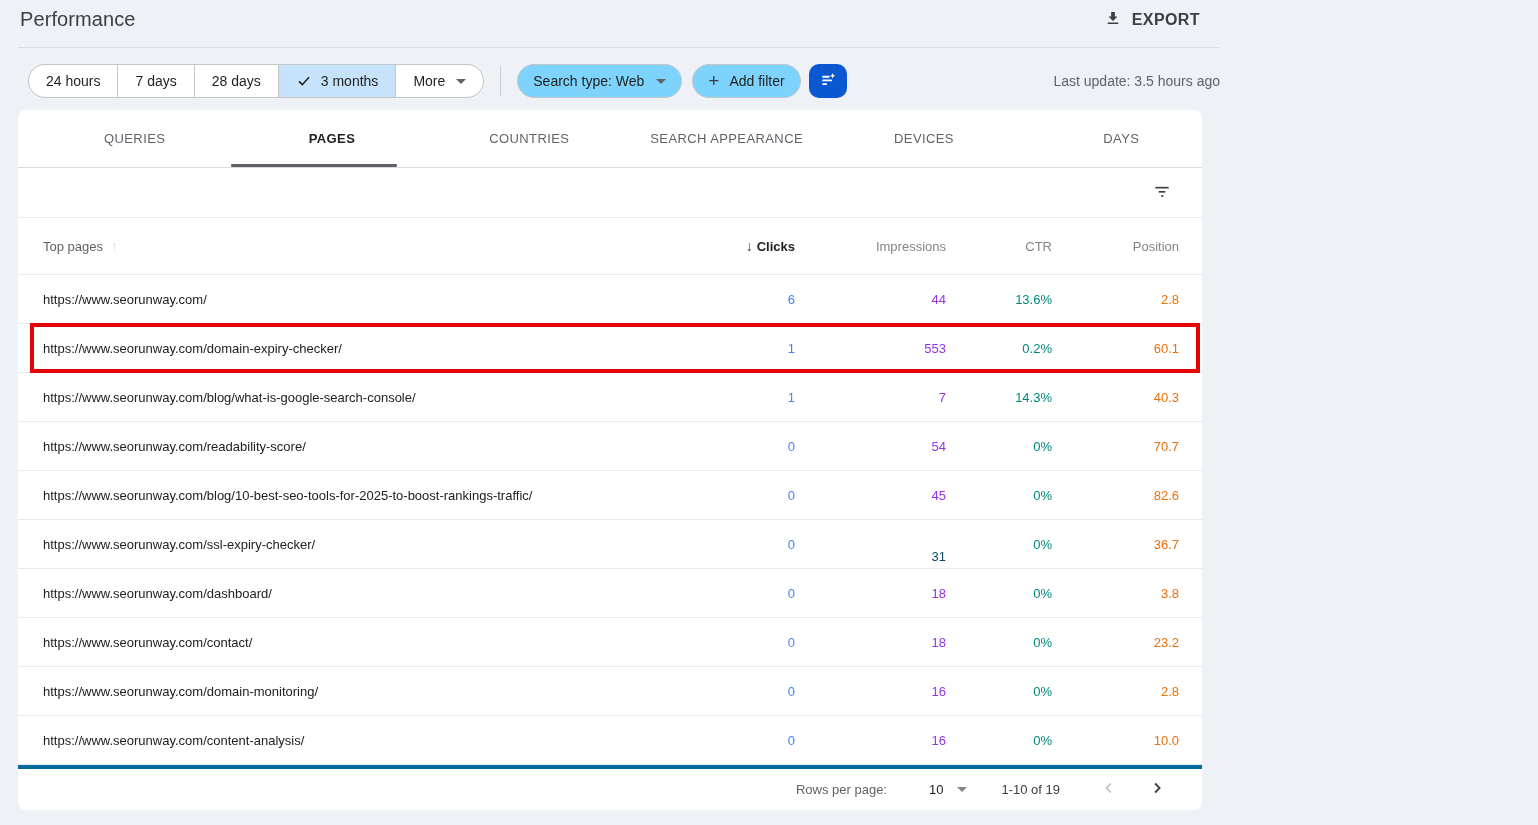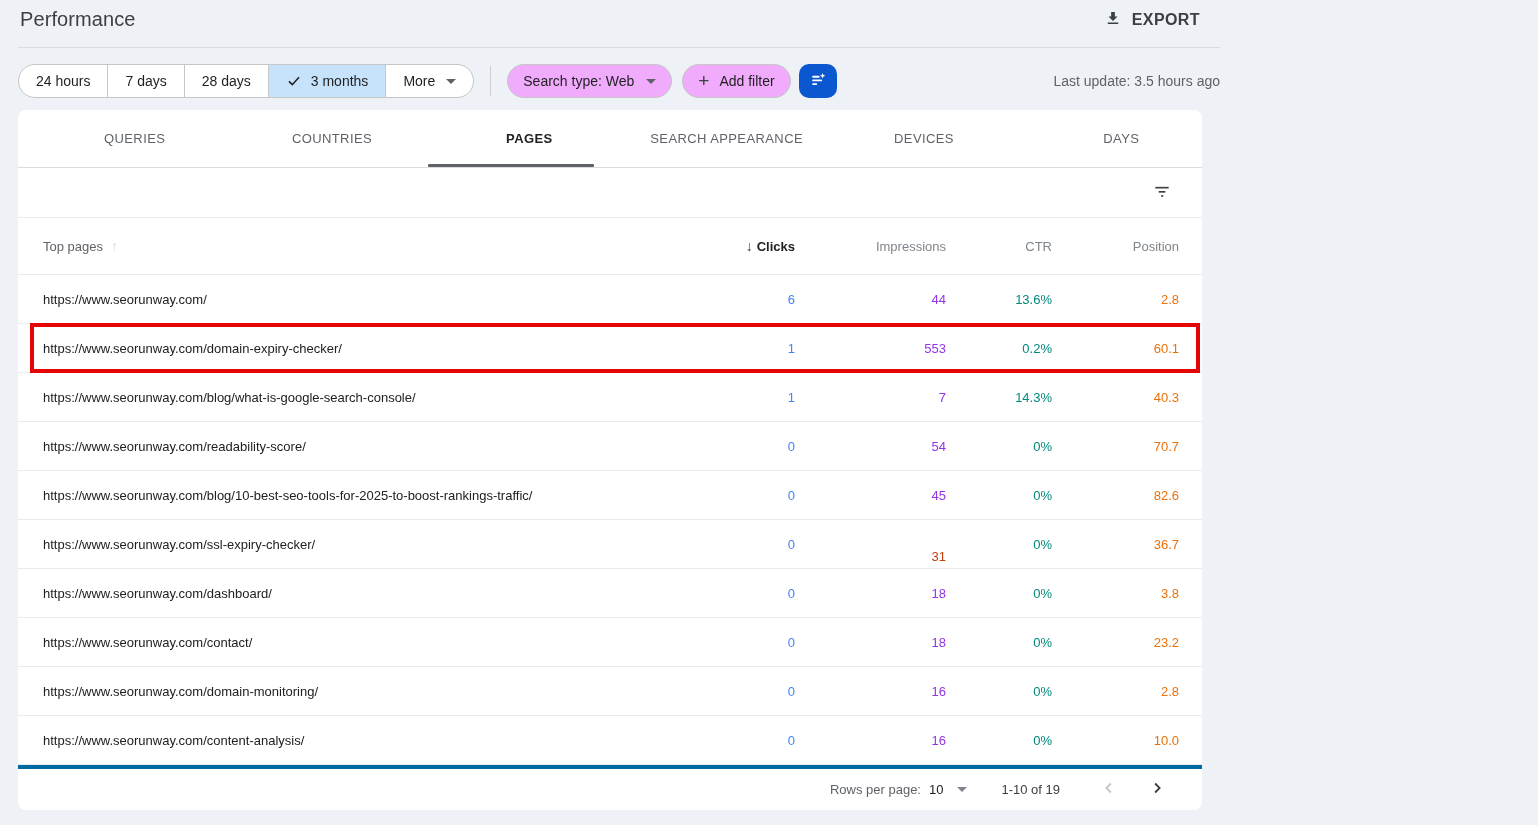--- a/index.html
+++ b/index.html
@@ -20,21 +20,21 @@
   .page-title { font-size:20px; color:#3c4043; letter-spacing:.1px; }
   .export-btn {
     display:flex; align-items:center; gap:10px; background:none; border:none;
     font-family:inherit; font-size:16px; font-weight:700; letter-spacing:.4px;
     color:#3c4043; cursor:pointer;
   }
   .header-divider { border-bottom:1px solid #dadce0; margin-left:18px; }
 
   
   .filters-row {
-    height:62px; display:flex; align-items:center; padding:4px 0 0 18px;
+    height:62px; display:flex; align-items:center; padding:4px 0 0 28px;
   }
   .chip-group {
     display:flex; align-items:stretch; height:34px;
     border:1px solid #c4c7c5; border-radius:17px; background:#fff; overflow:hidden;
   }
   .chip {
     display:flex; align-items:center; gap:9px; padding:0 17px;
     font-size:14px; color:#1f1f1f; cursor:pointer; border-left:1px solid #c4c7c5;
     white-space:nowrap; background:transparent;
   }
@@ -42,21 +42,21 @@
   .chip.selected { background:var(--chip-selected); }
   .chip .check { display:none; width:16px; height:16px; }
   .chip.selected .check { display:block; }
   .caret {
     width:0; height:0; border-left:5px solid transparent; border-right:5px solid transparent;
     border-top:5px solid #5f6368; display:inline-block; margin-left:2px;
   }
   .v-divider { width:1px; height:30px; background:#c9ccd1; margin:0 16px; }
   .pill {
     display:flex; align-items:center; gap:10px; height:34px; padding:0 15px;
-    border:1px solid #c4c7c5; border-radius:17px; background:#f0abfc;
+    border:1px solid #c4c7c5; border-radius:17px; background:#7dd3fc;
     font-size:14px; color:#1f1f1f; cursor:pointer; white-space:nowrap;
   }
   .pill + .pill { margin-left:10px; }
   .plus-glyph { font-size:19px; font-weight:400; color:#3c4043; line-height:1; margin-top:-2px; }
   .tune-btn {
     width:38px; height:34px; margin-left:8px; border:none; border-radius:10px;
     background:var(--accent-blue); display:flex; align-items:center; justify-content:center;
     cursor:pointer;
   }
   .last-update { margin-left:auto; font-size:14px; color:#5f6368; padding-right:0; white-space:nowrap; }
@@ -108,21 +108,21 @@
   .row.highlighted::after {
     content:""; position:absolute; top:-1px; bottom:-1px; left:12px; right:2px;
     border:4px solid var(--highlight-red); pointer-events:none;
   }
 
   
   .tfoot {
     height:45px; border-top:5px solid #0369a1; margin-top:-1px; display:flex; align-items:center;
     justify-content:flex-end; gap:0; font-size:13px; color:#5f6368; padding-right:34px;
   }
-  .rpp-value { color:#202124; margin-left:8px; display:flex; align-items:center; gap:12px; cursor:pointer; }
+  .rpp-value { color:#202124; margin-left:42px; display:flex; align-items:center; gap:12px; cursor:pointer; }
   .rpp-caret { border-top-color:#80868b; }
   .range { color:#3c4043; margin-left:34px; }
   .pager { display:flex; align-items:center; gap:26px; margin-left:38px; }
   .pg-btn { background:none; border:none; cursor:pointer; display:flex; align-items:center; padding:2px; }
 </style>
 </head>
 <body>
 
 <div class="page">
 
@@ -190,25 +190,25 @@
     </button>
     <div class="last-update">Last update: 3.5 hours ago</div>
   </div>
 
   <div class="card">
 
     <div class="tabs">
         <div class="tab">
           <span class="tab-label">QUERIES</span>
         </div>
-        <div class="tab">
-          <span class="tab-label">COUNTRIES</span>
-        </div>
         <div class="tab active">
           <span class="tab-label">PAGES</span>
+        </div>
+        <div class="tab">
+          <span class="tab-label">COUNTRIES</span>
         </div>
         <div class="tab">
           <span class="tab-label">SEARCH APPEARANCE</span>
         </div>
         <div class="tab">
           <span class="tab-label">DEVICES</span>
         </div>
         <div class="tab">
           <span class="tab-label">DAYS</span>
         </div>
@@ -282,21 +282,21 @@
         <div class="grid-row row">
     <div class="col-url">https://www.seorunway.com/blog/10-best-seo-tools-for-2025-to-boost-rankings-traffic/</div>
     <div class="col-clicks" style="color: rgb(66, 133, 244);">0</div>
     <div class="col-impr" style="color: rgb(147, 52, 230);">45</div>
     <div class="col-ctr" style="color: rgb(0, 137, 123);">0%</div>
     <div class="col-pos" style="color: rgb(232, 113, 10);">82.6</div>
   </div>
         <div class="grid-row row">
     <div class="col-url">https://www.seorunway.com/ssl-expiry-checker/</div>
     <div class="col-clicks" style="color: rgb(66, 133, 244);">0</div>
-    <div class="col-impr" style="color: #c2410c; margin-top: 24px;">31</div>
+    <div class="col-impr" style="color: #0c4a6e; margin-top: 24px;">31</div>
     <div class="col-ctr" style="color: rgb(0, 137, 123);">0%</div>
     <div class="col-pos" style="color: rgb(232, 113, 10);">36.7</div>
   </div>
         <div class="grid-row row">
     <div class="col-url">https://www.seorunway.com/dashboard/</div>
     <div class="col-clicks" style="color: rgb(66, 133, 244);">0</div>
     <div class="col-impr" style="color: rgb(147, 52, 230);">18</div>
     <div class="col-ctr" style="color: rgb(0, 137, 123);">0%</div>
     <div class="col-pos" style="color: rgb(232, 113, 10);">3.8</div>
   </div>

